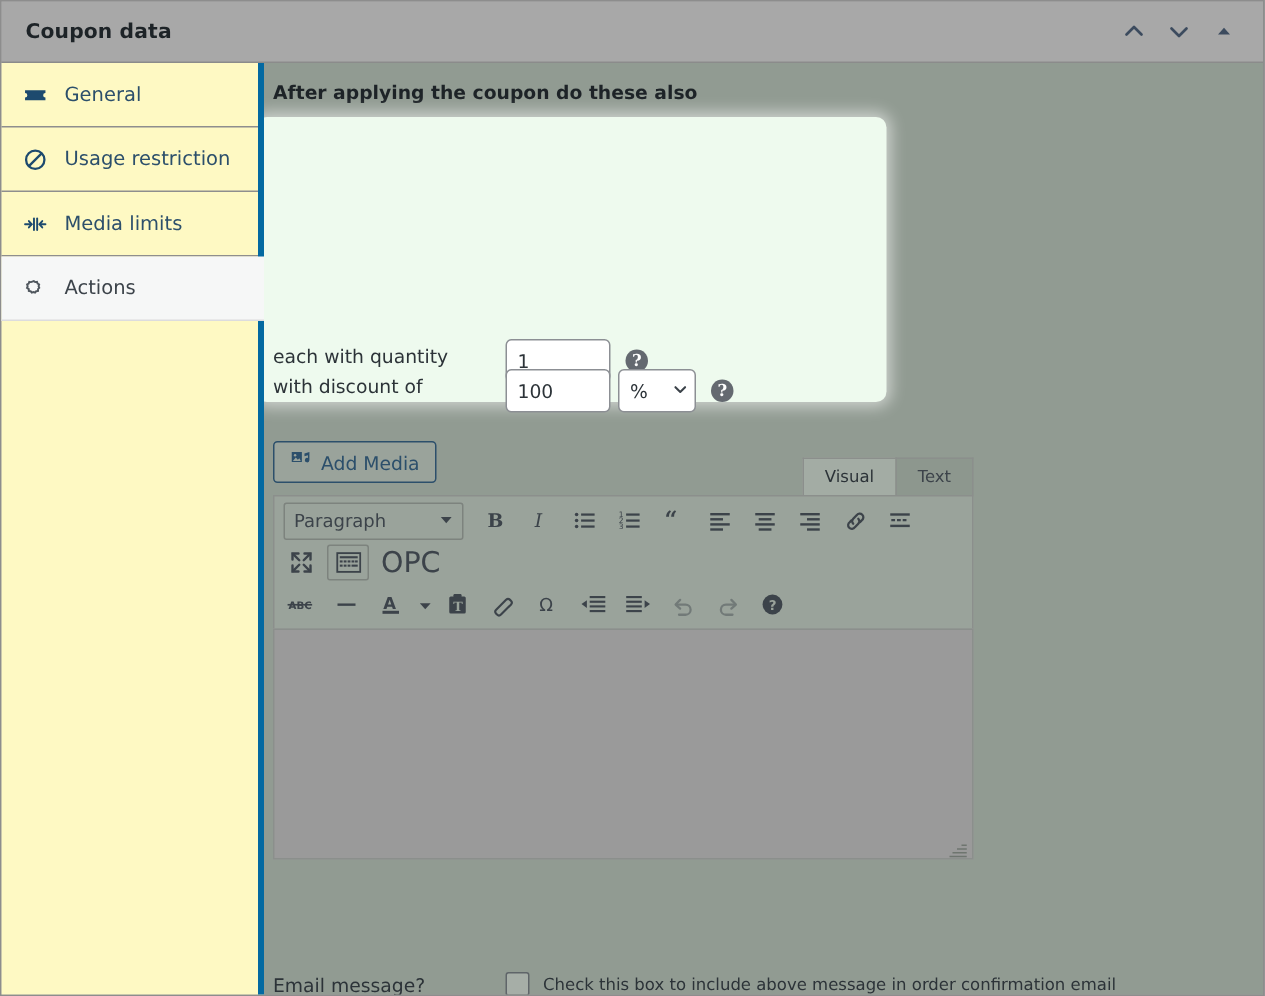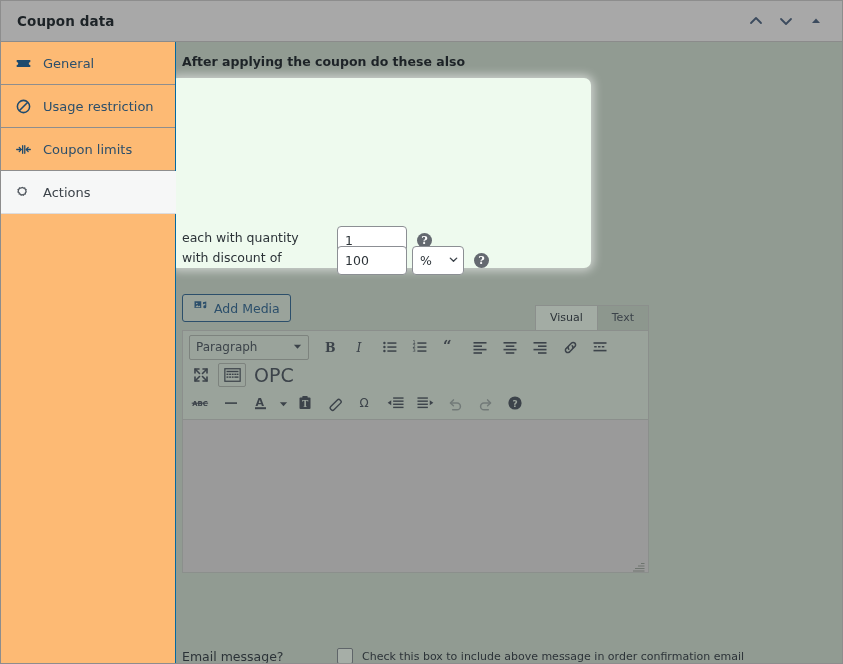--- a/index.html
+++ b/index.html
@@ -41,22 +41,22 @@
     cursor: pointer;
   }
   .hdr-btn svg { display: block; }
 
   
   #panel-body { flex: 1; display: flex; min-height: 0; position: relative; }
 
   
   #sidebar {
     width: 175px; min-width: 175px;
-    background: #fdba74;
-    border-right: 1px solid #0369a1;
+    background: #fef9c3;
+    border-right: 4px solid #0369a1;
   }
   .side-item {
     height: 43px;
     display: flex; align-items: center;
     padding-left: 14px;
     border-bottom: 1px solid #8e8e8e;
     color: #2c4f6b; font-size: 13px;
     cursor: pointer;
     position: relative;
   }
@@ -307,21 +307,21 @@
         <span class="s-ico">
           <svg width="17" height="17" viewBox="0 0 20 20" fill="none" stroke="#1d4a6e" stroke-width="1.5" stroke-linecap="round">
             <line x1="2" y1="10" x2="7" y2="10"></line>
             <polyline points="5,7.5 7.2,10 5,12.5"></polyline>
             <line x1="9" y1="5.5" x2="9" y2="14.5"></line>
             <line x1="11.5" y1="5.5" x2="11.5" y2="14.5"></line>
             <line x1="18" y1="10" x2="13.5" y2="10"></line>
             <polyline points="15.5,7.5 13.3,10 15.5,12.5"></polyline>
           </svg>
         </span>
-        <span class="s-label">Coupon limits</span>
+        <span class="s-label">Media limits</span>
       </div>
 
       <div class="side-item active">
         <span class="s-ico">
           <svg width="15" height="15" viewBox="0 0 20 20" fill="none" stroke="#50575e" stroke-width="1.7">
             <path d="M10 3.2l1.3.9 1.6-.2.5 1.5 1.4.8-.5 1.5.6 1.5-1.1 1.1 0 1.6-1.6.3-1 1.3-1.5-.6-1.5.6-1-1.3-1.6-.3 0-1.6L4 9.2l.6-1.5-.5-1.5 1.4-.8.5-1.5 1.6.2L10 3.2z"></path>
           </svg>
         </span>
         <span class="s-label">Actions</span>
       </div>

